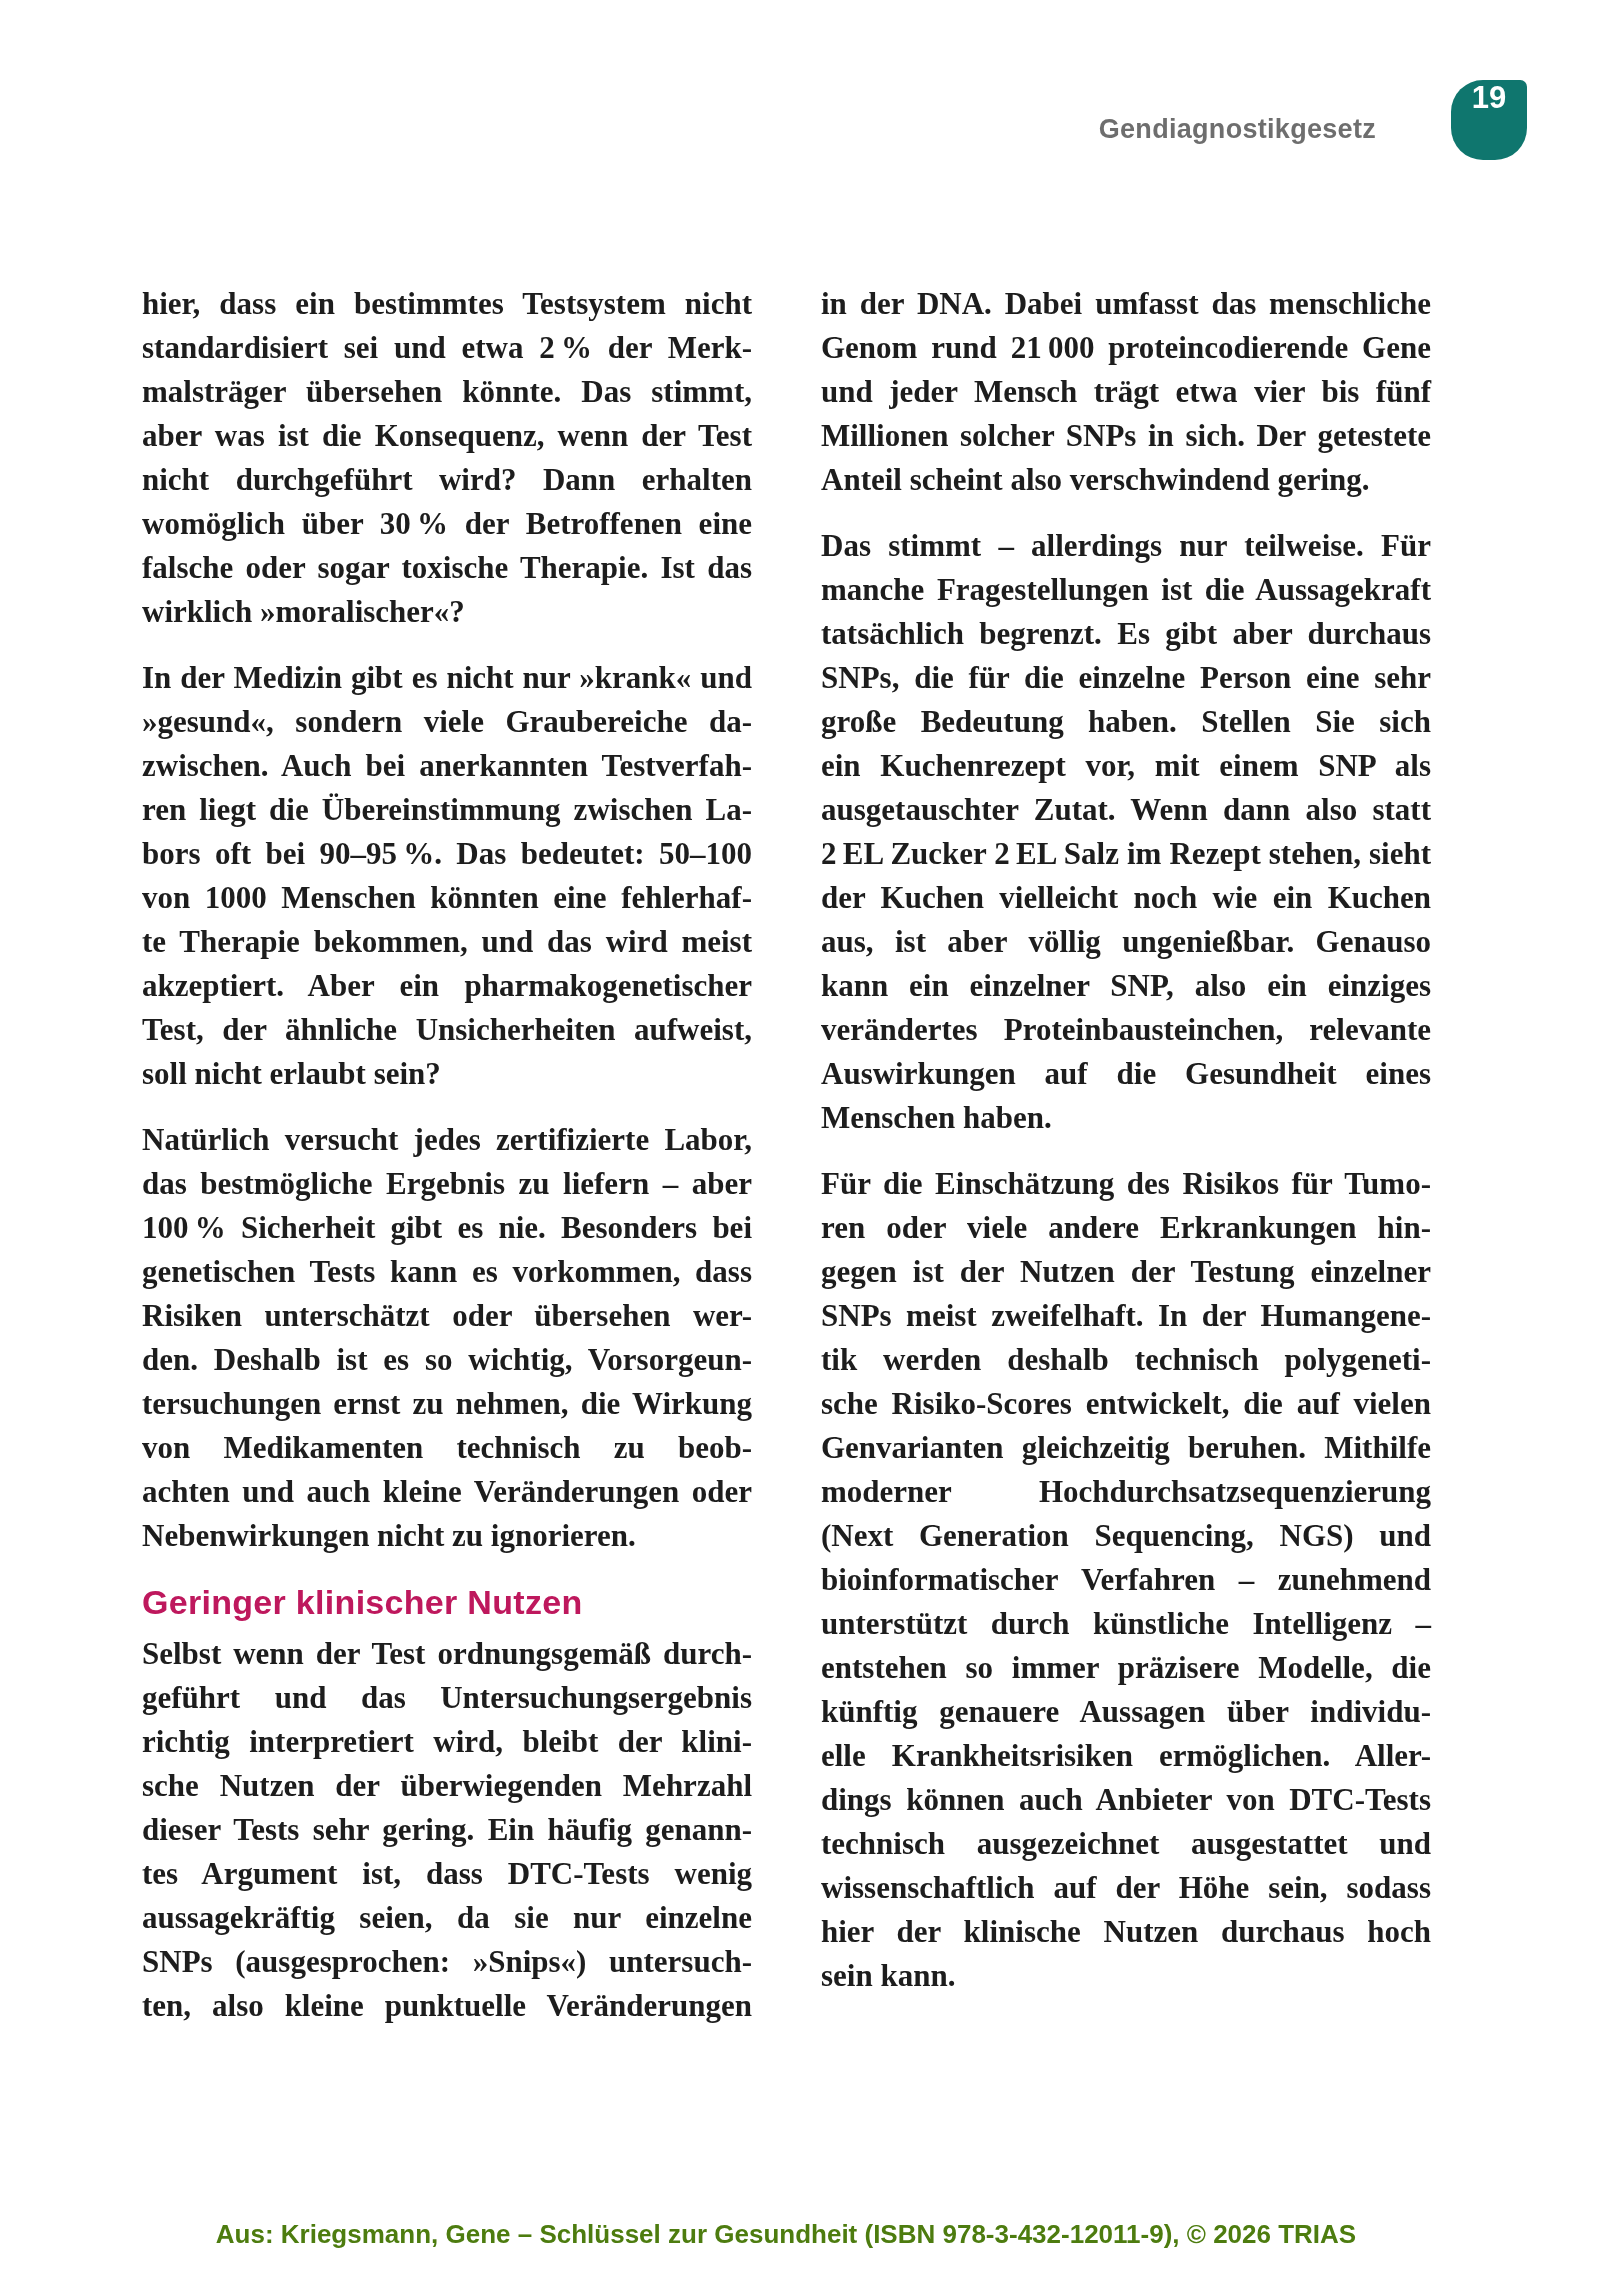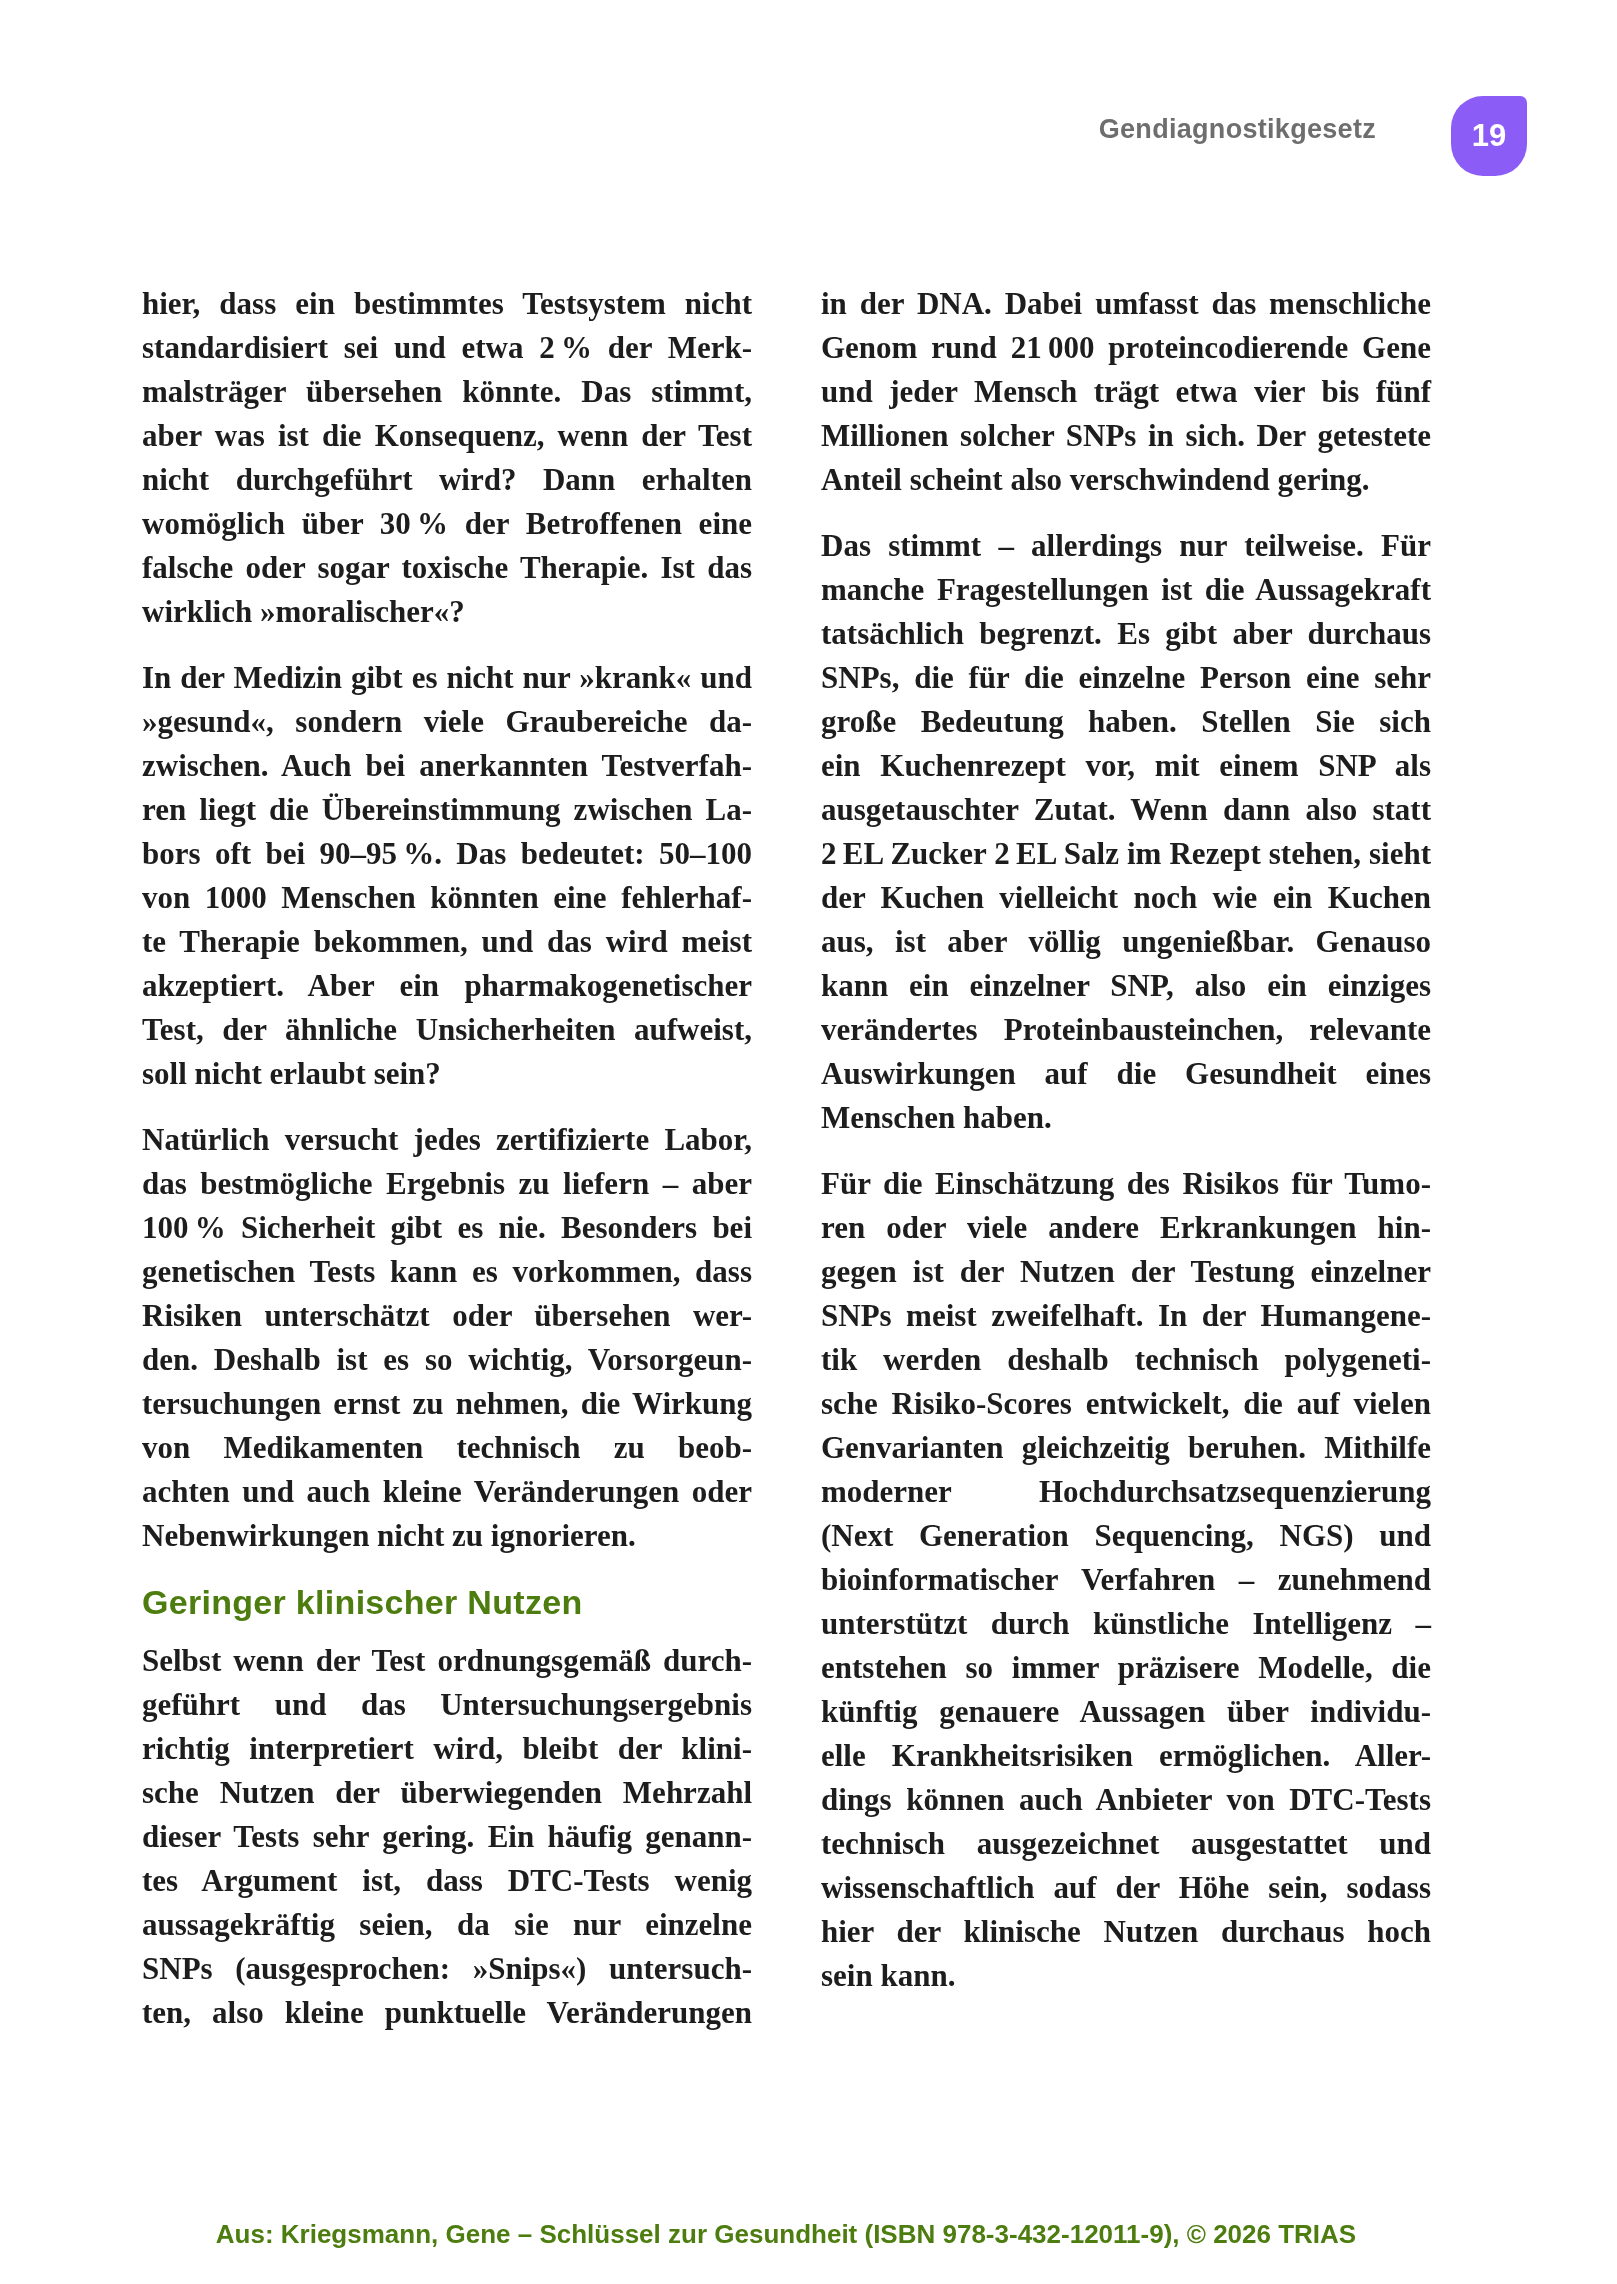--- a/index.html
+++ b/index.html
@@ -19,30 +19,29 @@
     right: 196px;
     font-family: "Liberation Sans", "DejaVu Sans", sans-serif;
     font-size: 27px;
     line-height: 32px;
     color: #6e6e6e;
     letter-spacing: 0.3px;
   }
   .page-badge {
     position: absolute;
     left: 1451px;
-    top: 96px;
+    top: 80px;
     width: 76px;
     height: 80px;
-    background: #8b5cf6;
+    background: #0f766e;
     border-radius: 32px 6.7px 32px 32px;
     color: #ffffff;
     font-family: "Liberation Sans", "DejaVu Sans", sans-serif;
     font-size: 31px;
     display: flex;
-    align-items: center;
     justify-content: center;
   }
   .col {
     position: absolute;
     top: 282px;
     width: 610px;
     font-size: 31px;
     line-height: 44px;
     color: #1d1d1d;
   }
@@ -52,22 +51,22 @@
   .line {
     text-align: justify;
     text-align-last: justify;
     white-space: normal;
   }
   .line.last { text-align-last: left; }
   .section-heading {
     font-family: "Liberation Sans", "DejaVu Sans", sans-serif;
     font-size: 34px;
     line-height: 44px;
-    color: #4d7c0f;
-    margin: 0 0 15px 0;
+    color: #be185d;
+    margin: 0 0 8px 0;
     letter-spacing: 0.3px;
   }
   .footer-line {
     position: absolute;
     top: 2219px;
     left: 0;
     width: 100%;
     text-align: center;
     font-family: "Liberation Sans", "DejaVu Sans", sans-serif;
     font-size: 26px;

